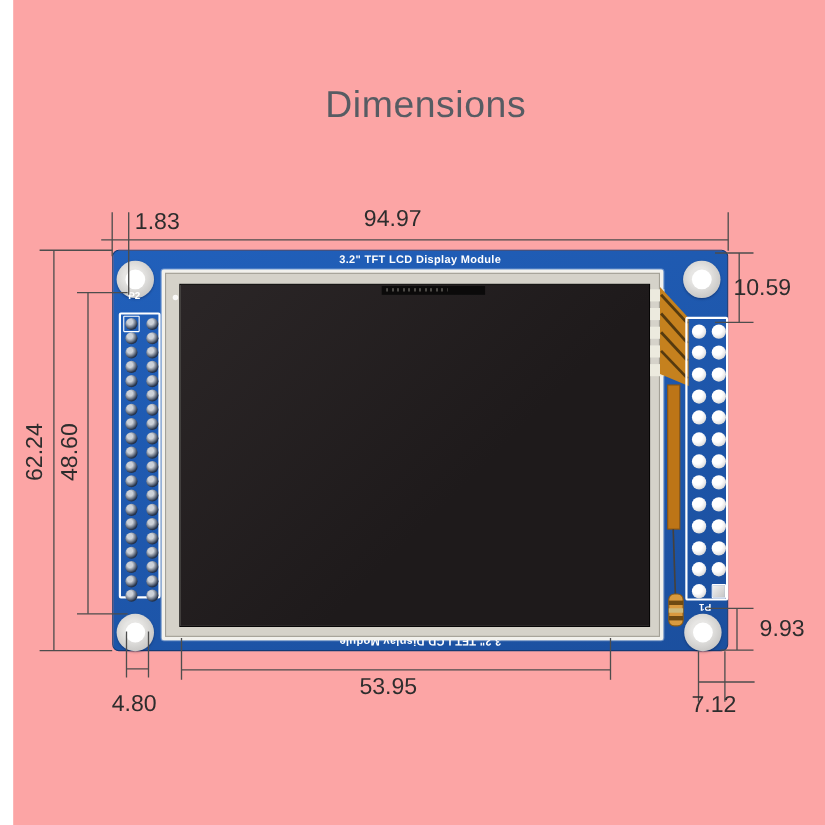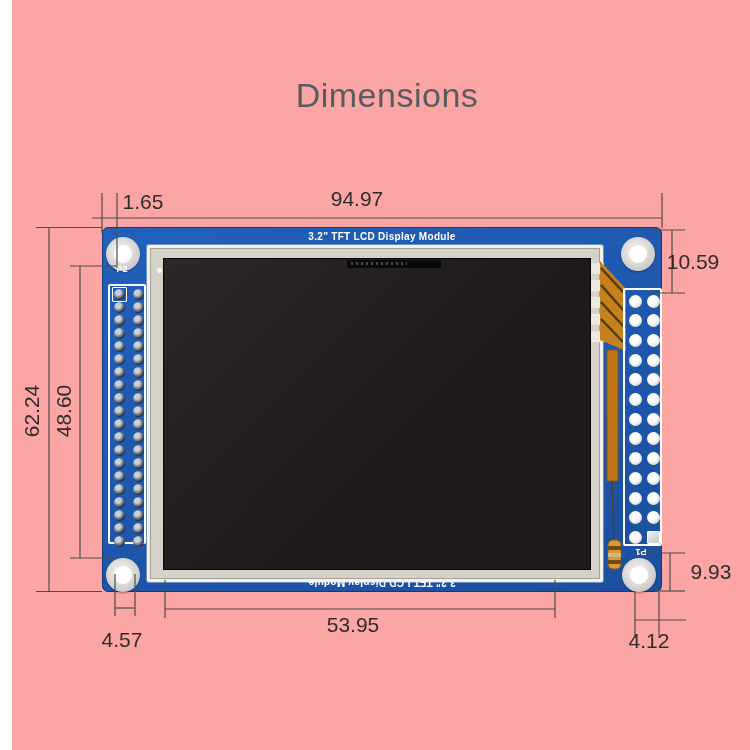--- a/index.html
+++ b/index.html
@@ -225,23 +225,23 @@
 
     <line x1="103" y1="574" x2="103" y2="616"></line>
     <line x1="123" y1="574" x2="123" y2="616"></line>
     <line x1="103" y1="608" x2="123" y2="608"></line>
 
     <line x1="153" y1="580" x2="153" y2="618"></line>
     <line x1="543" y1="580" x2="543" y2="618"></line>
     <line x1="153" y1="609" x2="543" y2="609"></line>
   </svg>
 
-  <div class="dim-label" style="left:131px;top:202px">1.65</div>
+  <div class="dim-label" style="left:131px;top:202px">1.83</div>
   <div class="dim-label" style="left:345px;top:199px">94.97</div>
   <div class="dim-label vert" style="left:20px;top:411px">62.24</div>
   <div class="dim-label vert" style="left:52px;top:411px">48.60</div>
   <div class="dim-label" style="left:681px;top:262px">10.59</div>
   <div class="dim-label" style="left:699px;top:572px">9.93</div>
-  <div class="dim-label" style="left:637px;top:641px">4.12</div>
-  <div class="dim-label" style="left:110px;top:640px">4.57</div>
+  <div class="dim-label" style="left:637px;top:641px">7.12</div>
+  <div class="dim-label" style="left:110px;top:640px">4.80</div>
   <div class="dim-label" style="left:341px;top:625px">53.95</div>
 
 </div>
 
 </body></html>

